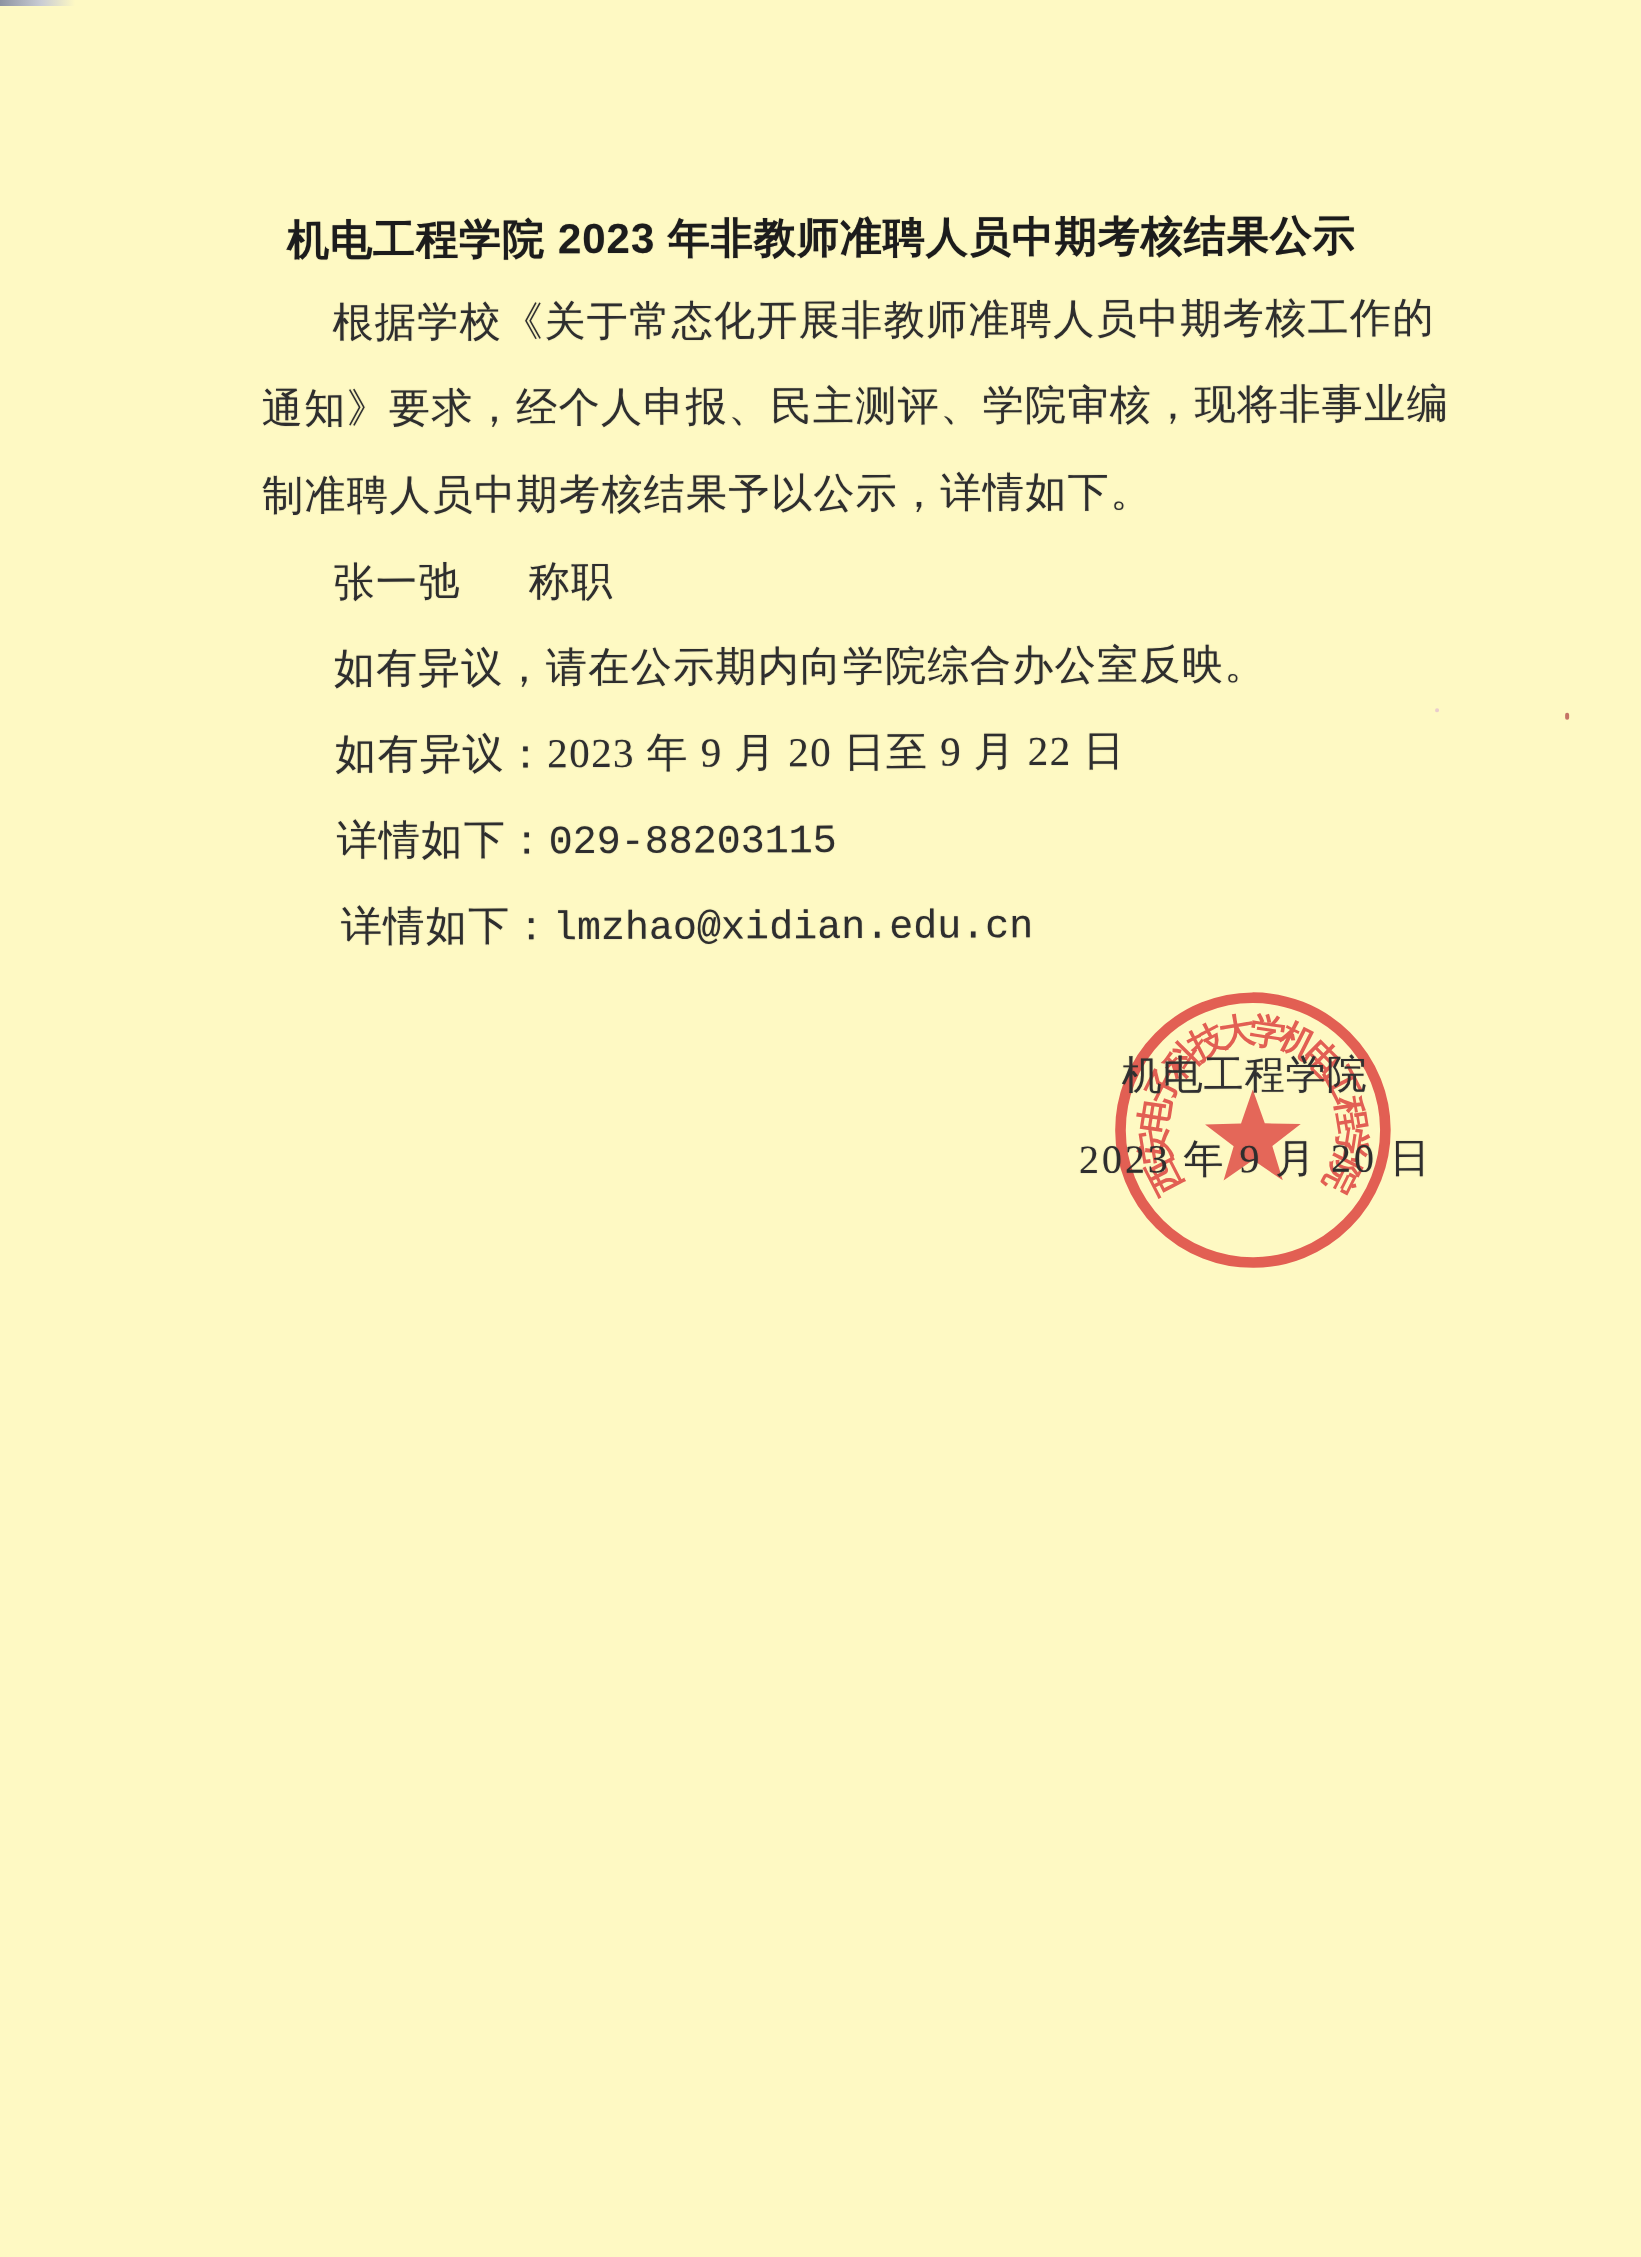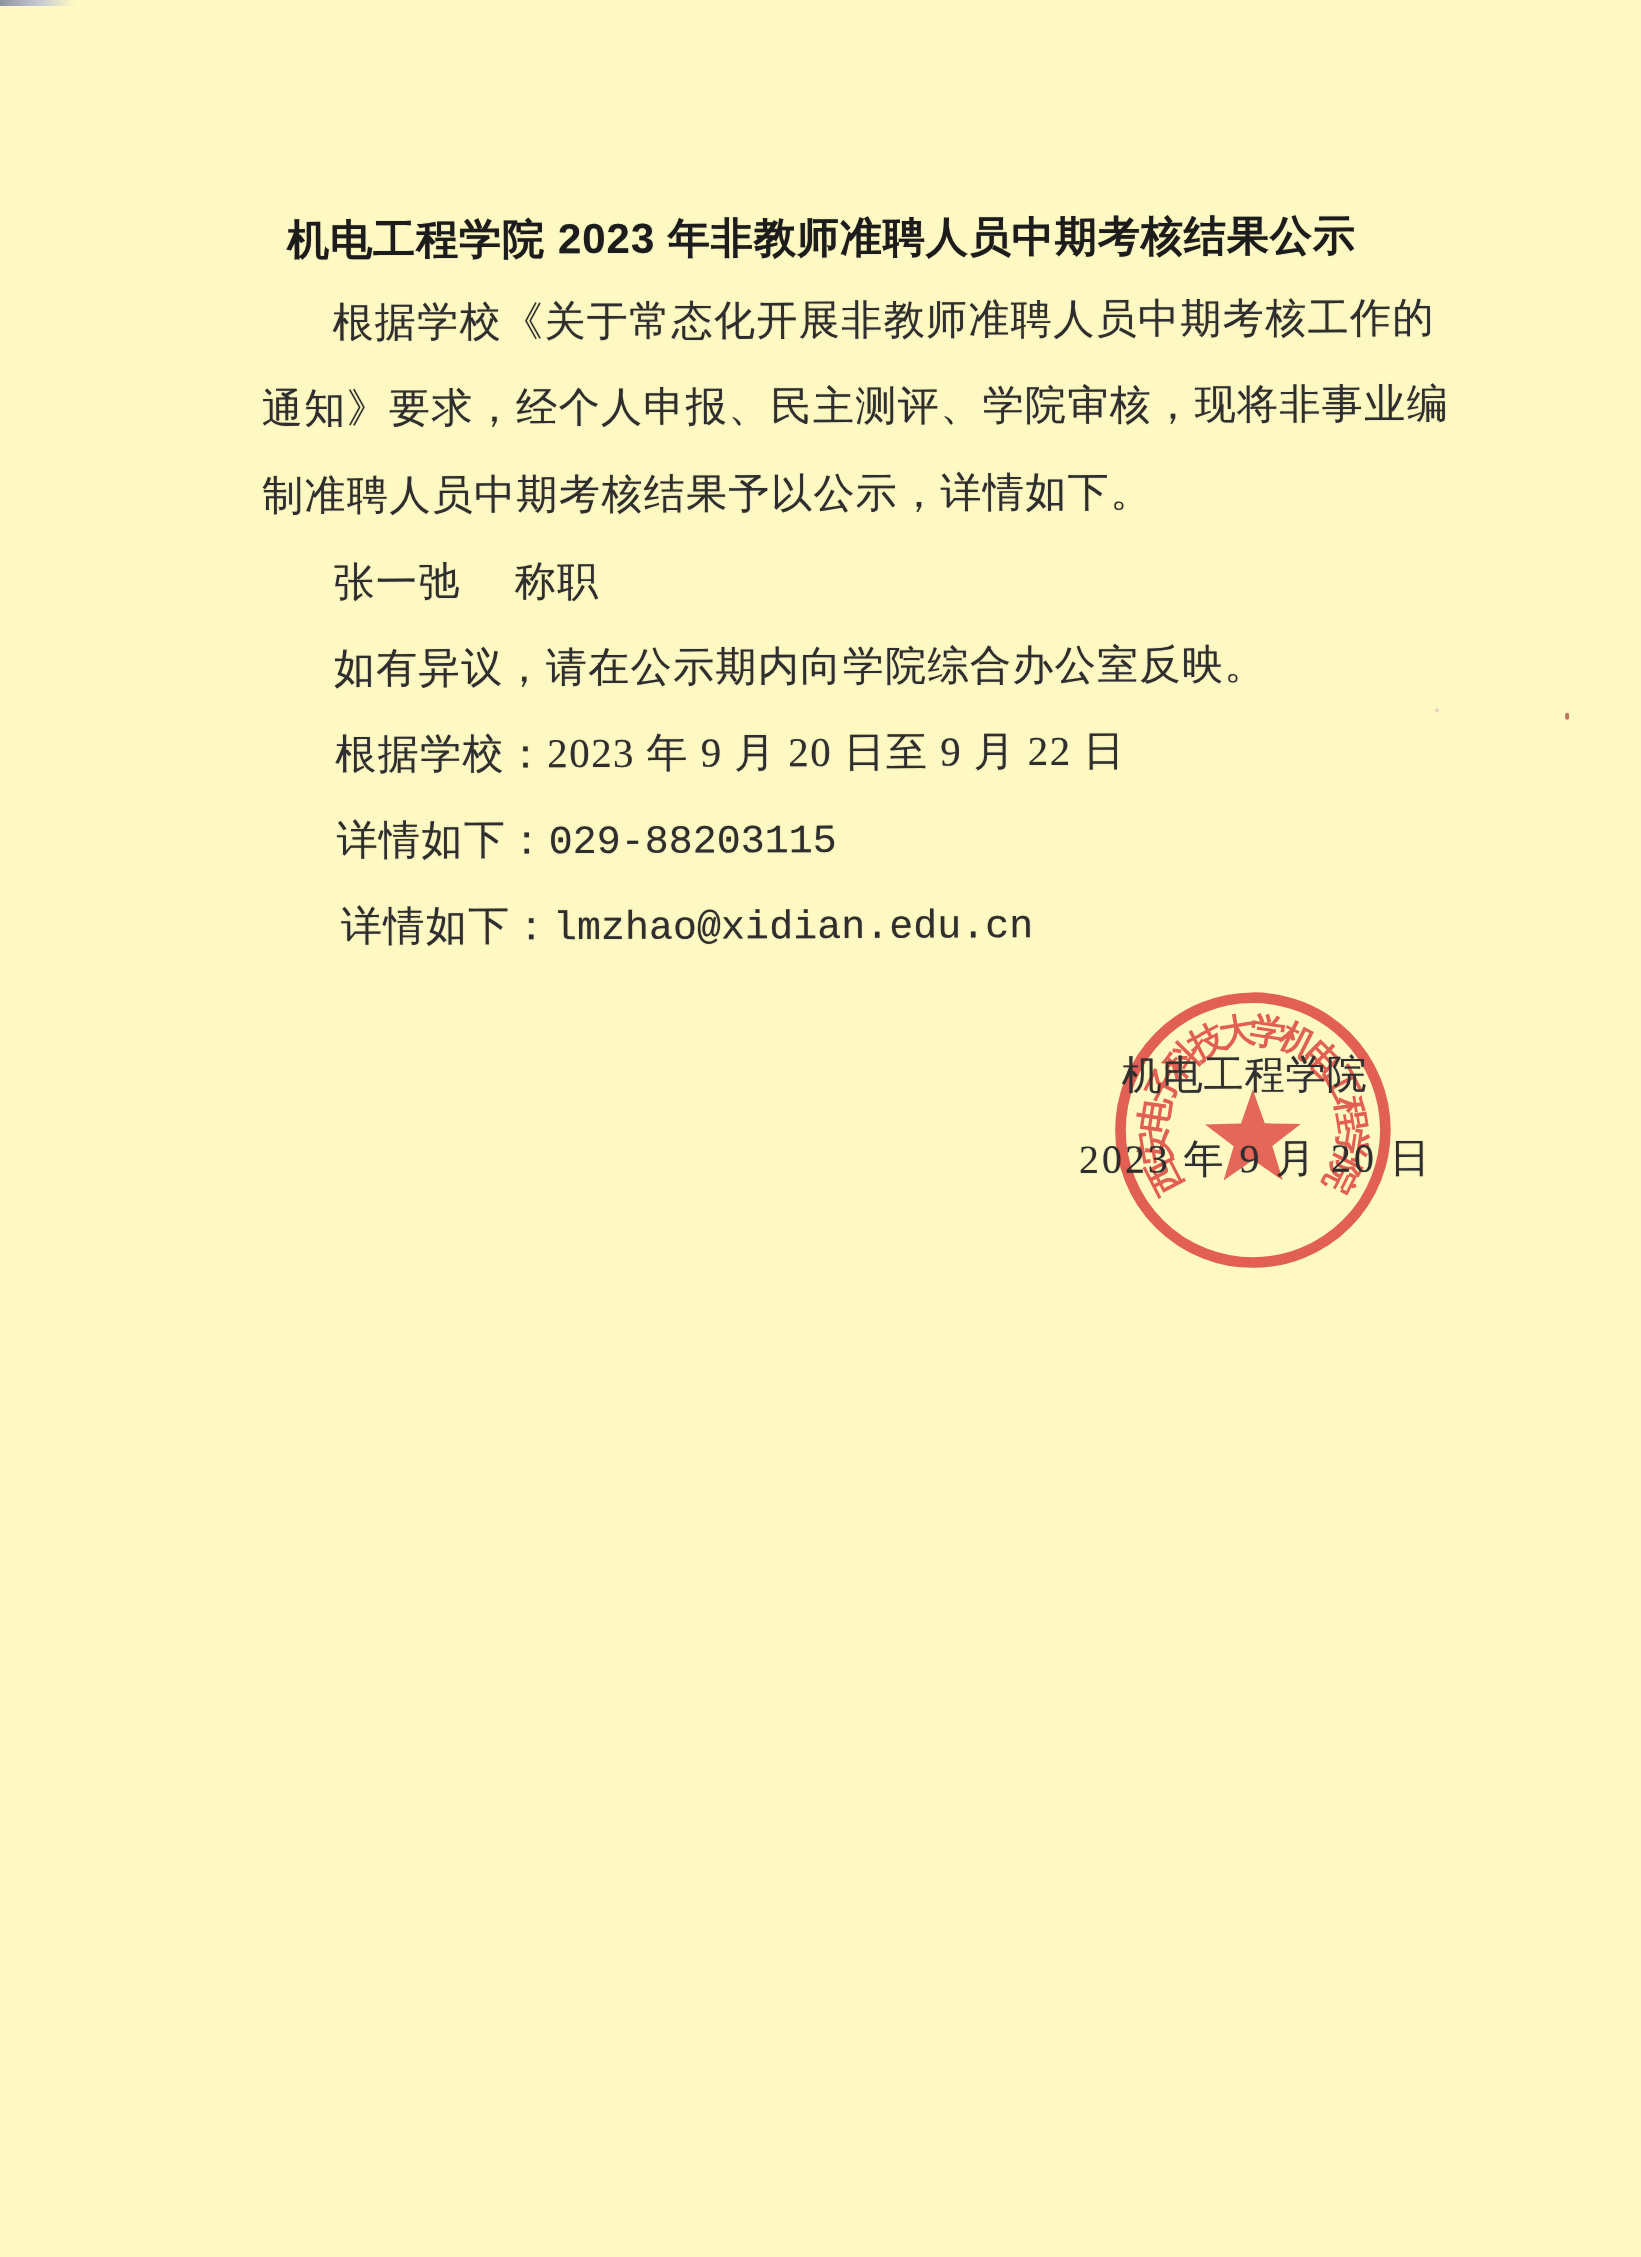--- a/index.html
+++ b/index.html
@@ -44,21 +44,21 @@
     text-shadow: 0 0 1.2px rgba(45,45,45,0.38);
   }
   .l1 { top: 293px; left: 331px; }
   .l2 { top: 379px; left: 260px; }
   .l3 { top: 466px; left: 260px; }
   .l4 { top: 553px; left: 331px; }
   .l5 { top: 639px; left: 331px; }
   .l6 { top: 725px; left: 332px; }
   .l7 { top: 811px; left: 333px; }
   .l8 { top: 897px; left: 337px; }
-  .rating-gap { margin-left: 54px; }
+  .rating-gap { margin-left: 68px; }
   .mono-val {
     font-family: "Liberation Mono", monospace;
     font-size: 40px;
     letter-spacing: 0px;
   }
   .sig-org {
     position: absolute;
     top: 1049px;
     left: 1117px;
     font-size: 40px;
@@ -147,21 +147,21 @@
     <div class="line l2">通知》要求，经个人申报、民主测评、学院审核，现将非事业编</div>
     <div class="line l3">制准聘人员中期考核结果予以公示，详情如下。</div>
 
     <div class="line l4">
       <span>张一弛</span><span class="rating-gap">称职</span>
     </div>
 
     <div class="line l5">如有异议，请在公示期内向学院综合办公室反映。</div>
 
     <div class="line l6">
-      <span>根据学校：</span><span>2023 年 9 月 20 日至 9 月 22 日</span>
+      <span>如有异议：</span><span>2023 年 9 月 20 日至 9 月 22 日</span>
     </div>
 
     <div class="line l7">
       <span>详情如下：</span><span class="mono-val">029-88203115</span>
     </div>
 
     <div class="line l8">
       <span>详情如下：</span><span class="mono-val">lmzhao@xidian.edu.cn</span>
     </div>
 

